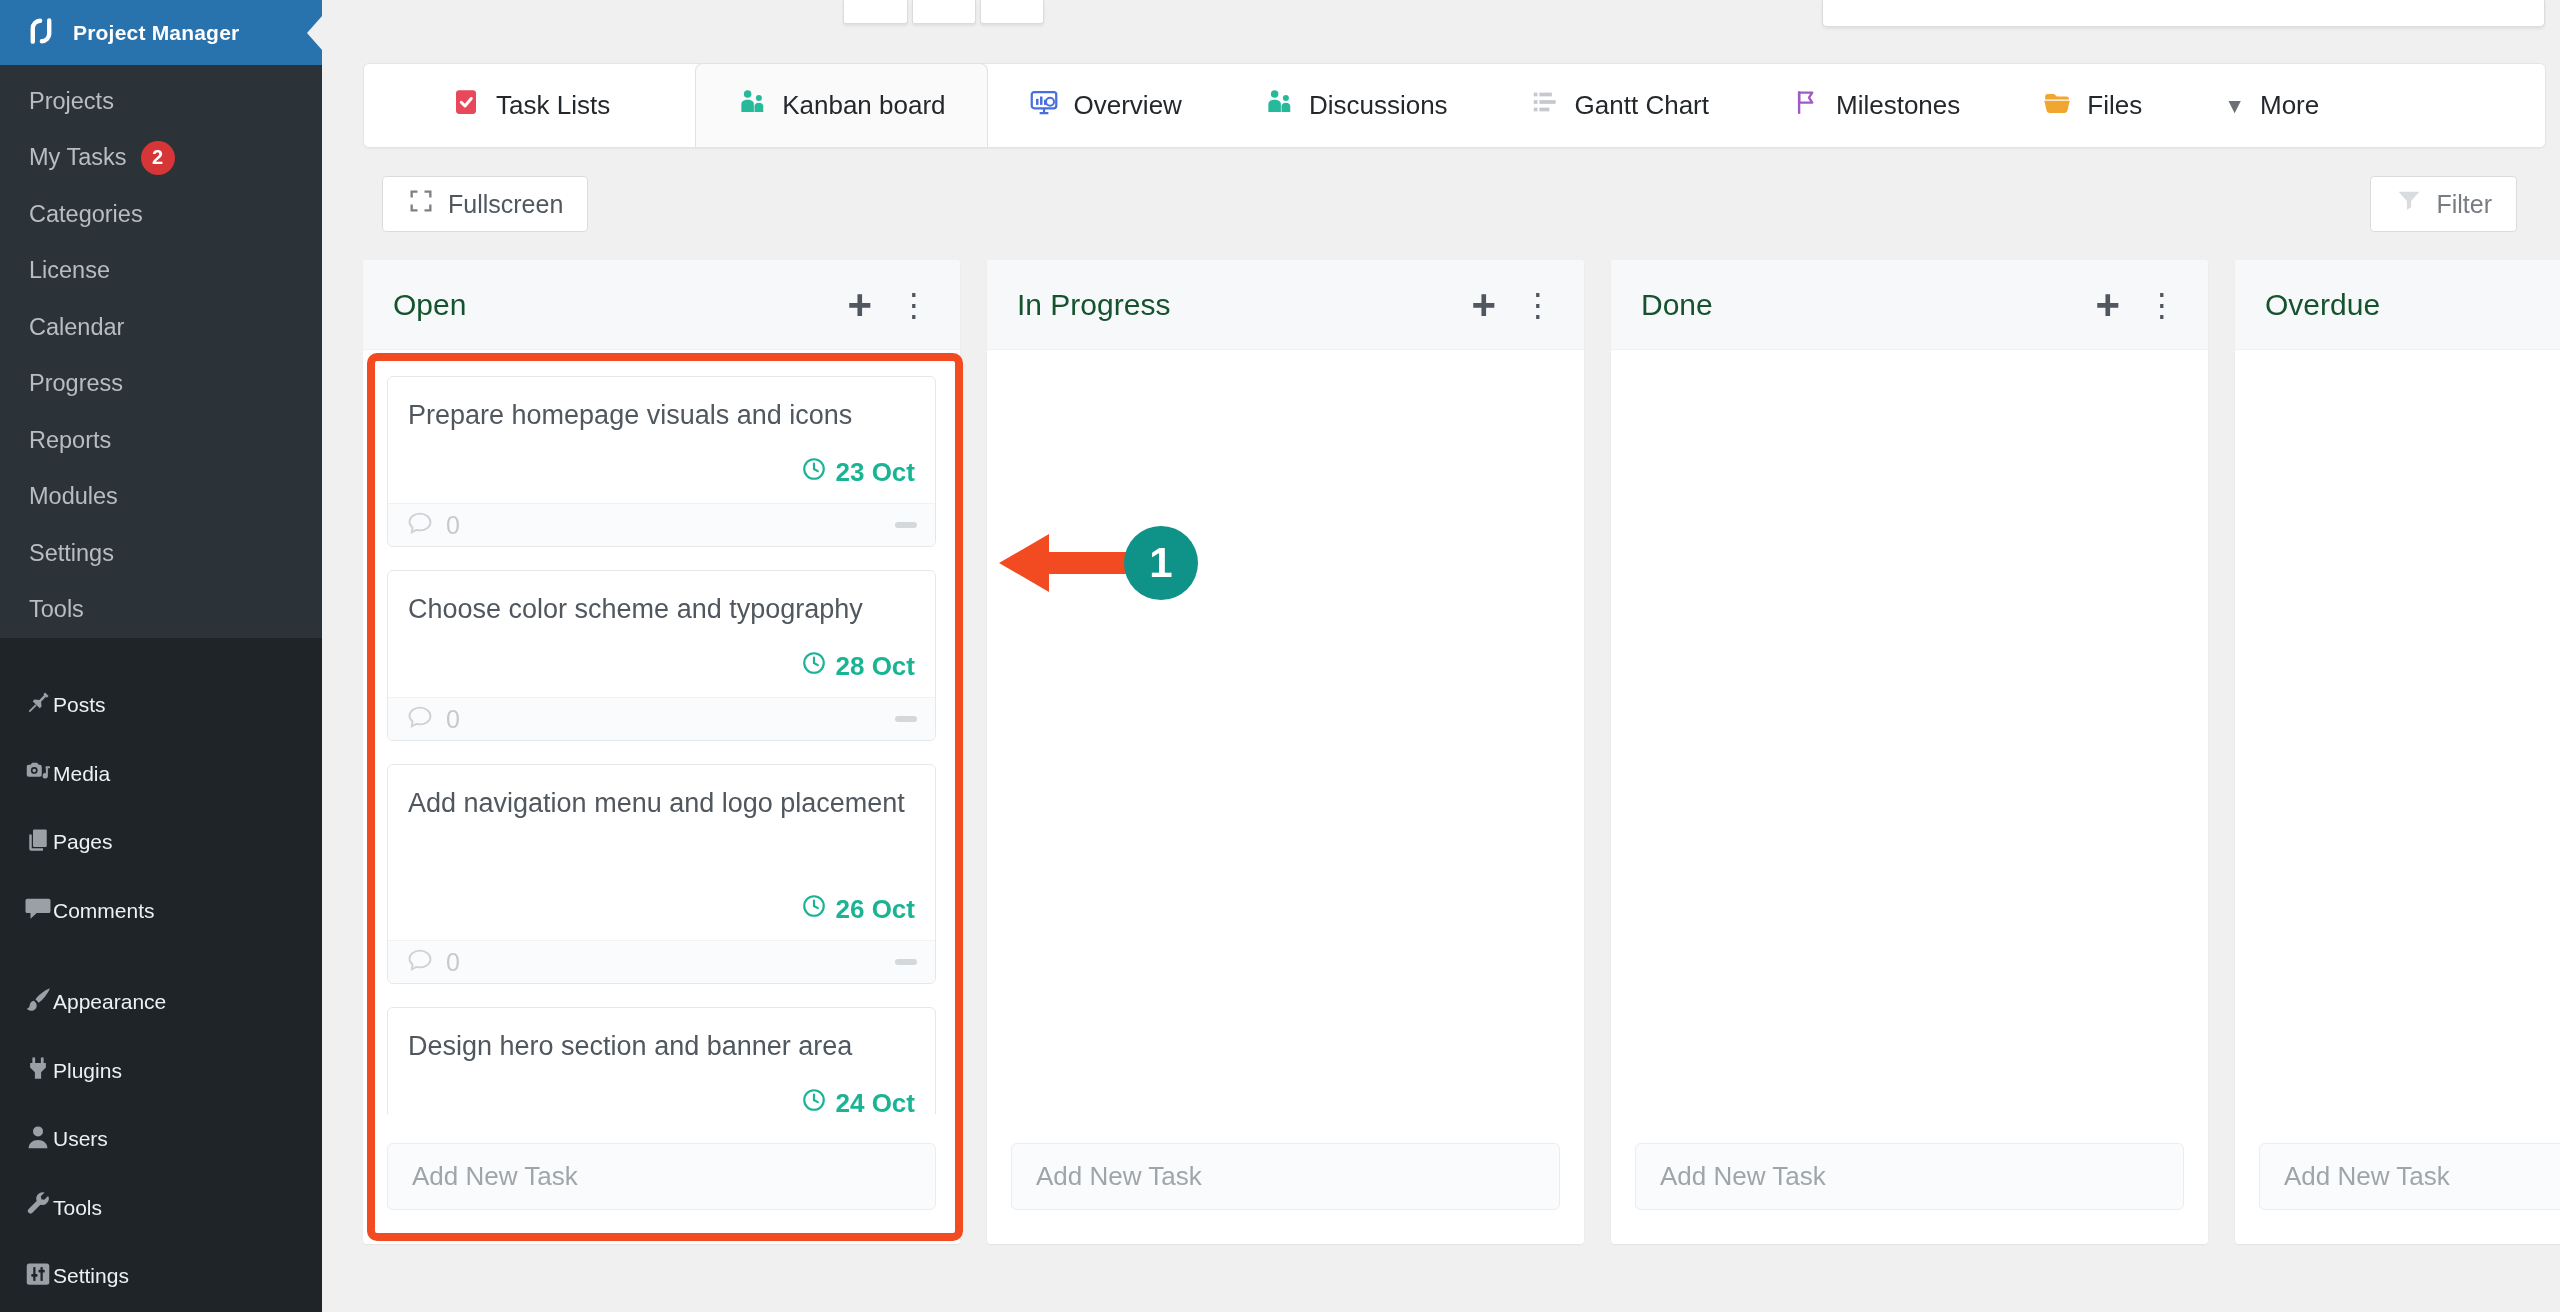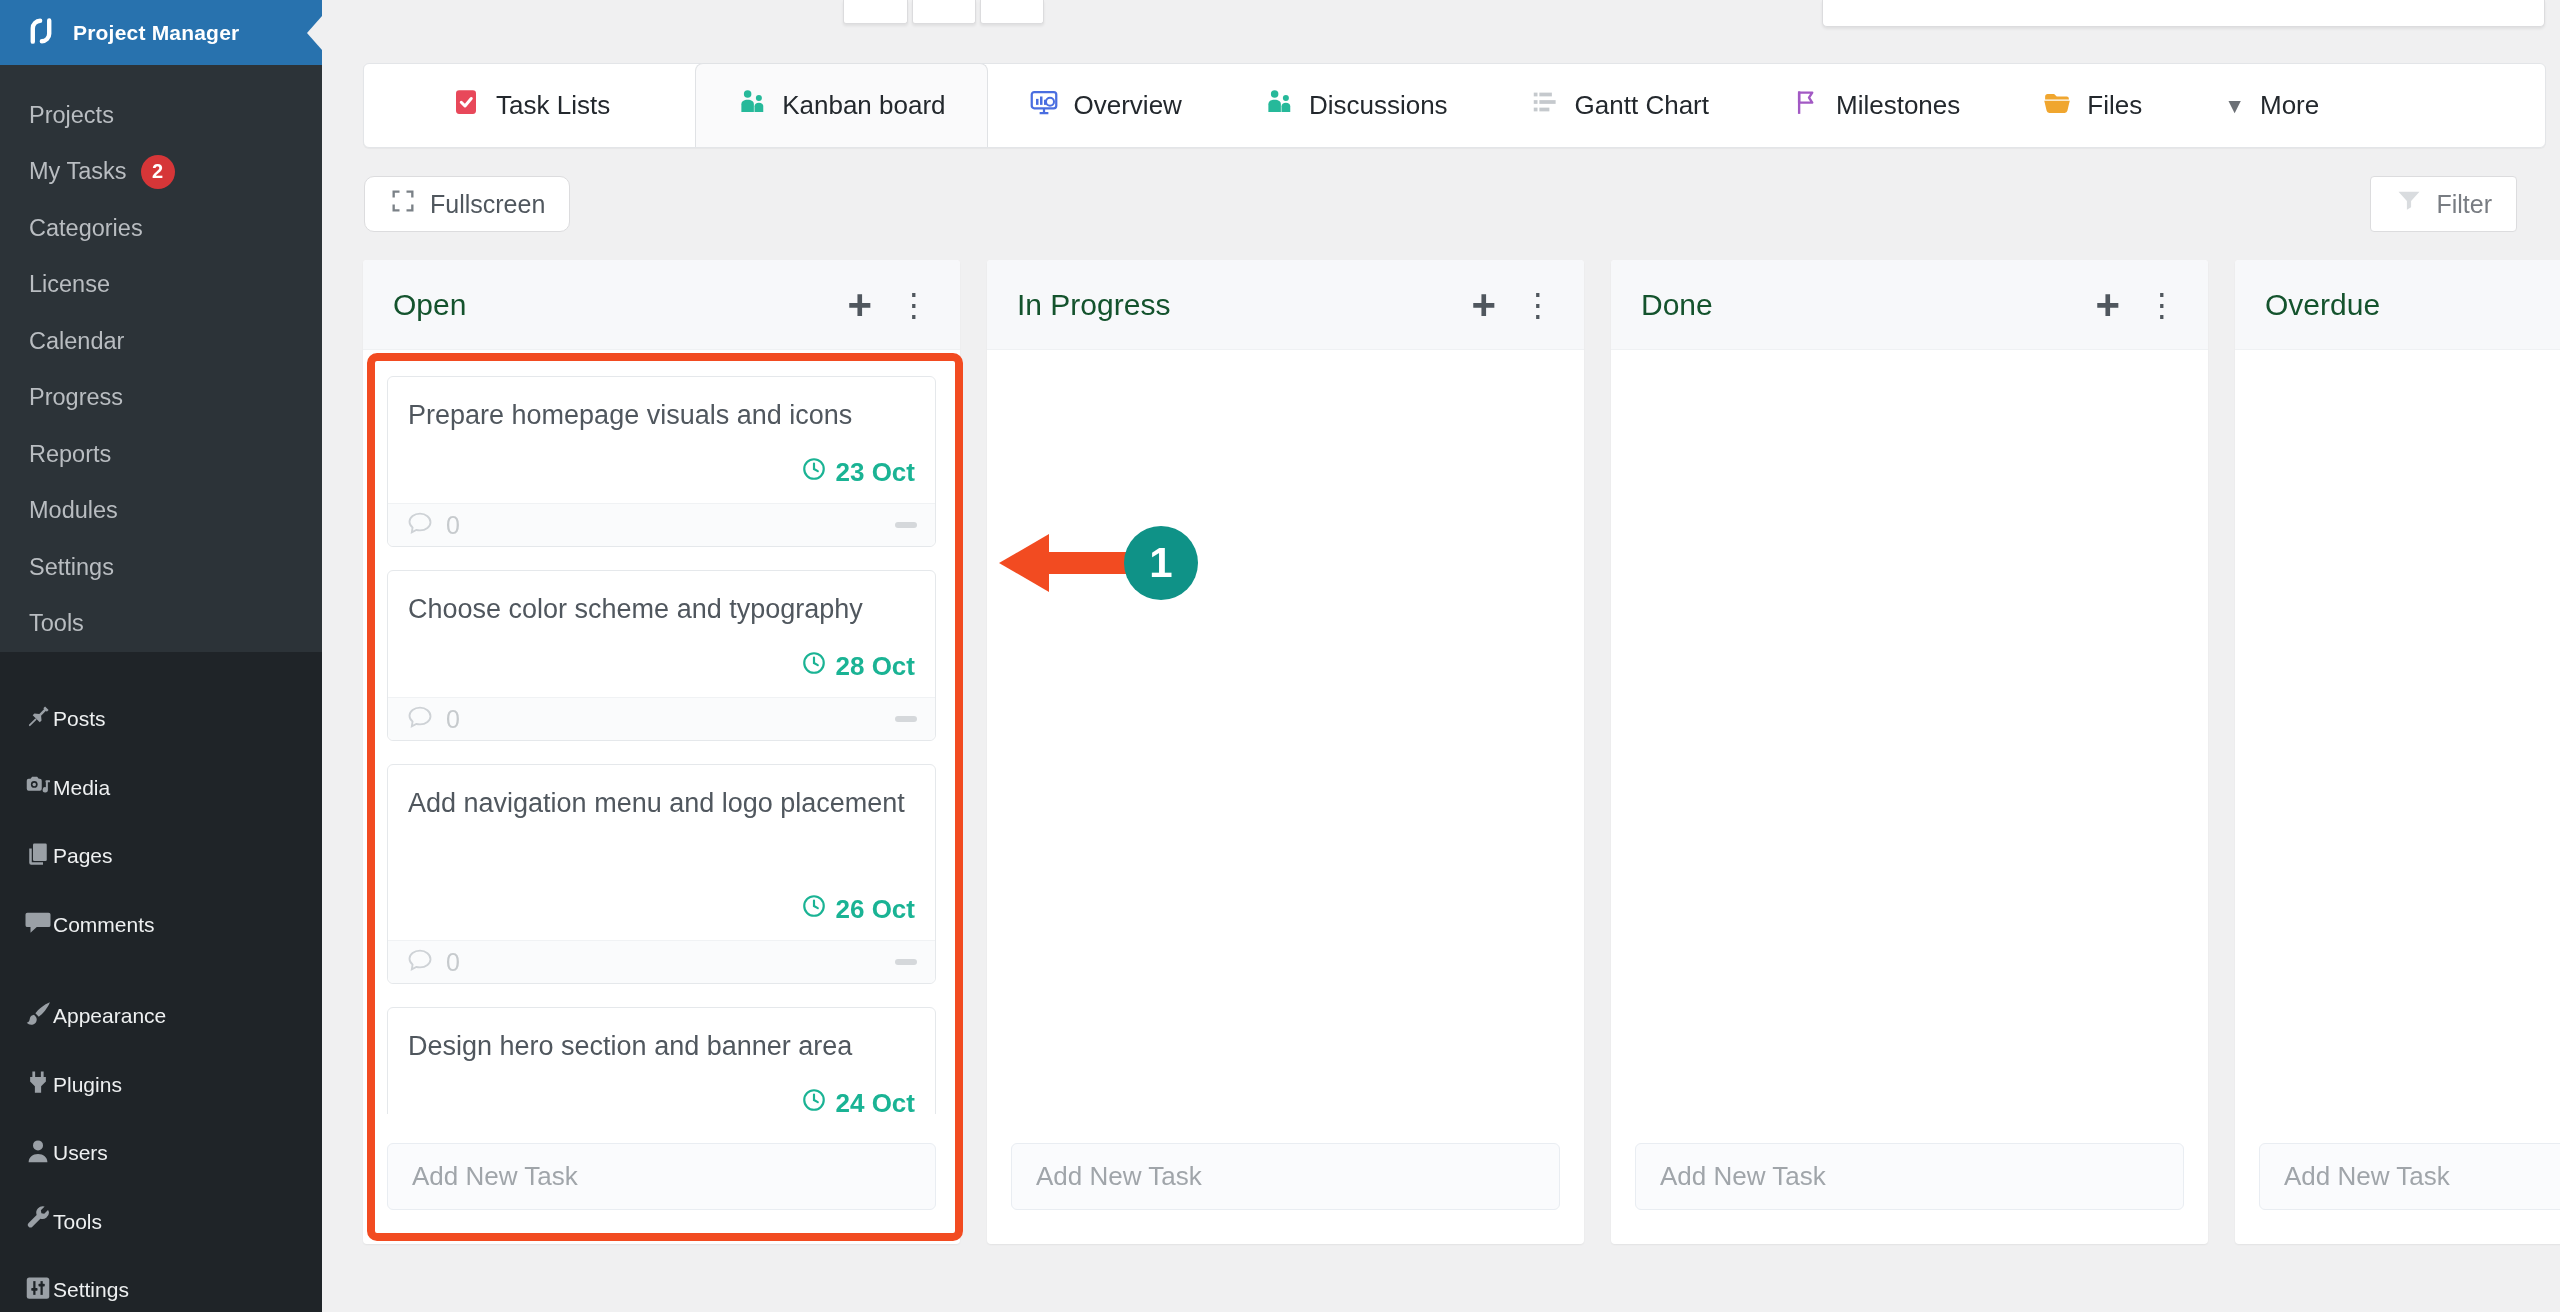--- a/index.html
+++ b/index.html
@@ -15,21 +15,21 @@
   .sb-header {
     height:65px; background:#2872ae; display:flex; align-items:center;
     padding-left:24px; gap:15px; position:relative;
   }
   .sb-header .brand { color:#fff; font-size:21px; font-weight:bold; letter-spacing:.2px; }
   .sb-notch {
     position:absolute; right:0; top:50%; transform:translateY(-50%);
     width:0; height:0; border-style:solid; border-color:transparent;
     border-width:17px 15px 17px 0; border-right-color:#f0f0f1;
   }
-  .pm-section { background:#2c3338; padding:22px 0 0; }
+  .pm-section { background:#2c3338; padding:8px 0 0; }
   .pm-item { height:56.5px; display:flex; align-items:center; padding-left:29px; color:#b9bdc1; font-size:23.5px; cursor:pointer; }
   .pm-badge {
     margin-left:14px; min-width:34px; height:34px; padding:0 6px; border-radius:17px;
     background:#d63638; color:#fff; font-size:20px; font-weight:bold;
     display:flex; align-items:center; justify-content:center;
   }
   .wp-section { margin-top:33px; }
   .wp-item { height:68.5px; display:flex; align-items:center; padding-left:23px; color:#eef0f1; font-size:21px; cursor:pointer; }
   .wp-item svg { flex:0 0 auto; }
   .wp-gap { margin-top:23px; }
@@ -50,21 +50,21 @@
     background:#fafafb; border:1px solid #e0e2e5; border-bottom:none;
     border-radius:8px 8px 0 0; margin-top:-1px;margin-left:44px;
   }
   .caret { color:#6c7076; font-size:21px; line-height:1; }
   
   .btn {
     position:absolute; top:176px; height:56px; background:#fff;
     border:1px solid #dcdcde; border-radius:4px; display:flex; align-items:center;
     gap:13px; padding:0 24px; font-size:25px; color:#50575e; cursor:pointer; z-index:4;
   }
-  .btn-fullscreen { left:364px;border-radius:10px; }
+  .btn-fullscreen { left:382px; }
   .btn-filter { right:43px; color:#787c82; }
   
   .board { position:absolute; left:363px; top:260px; display:flex; gap:27px; z-index:1; }
   .column {
     width:597px; height:984px; background:#fff; border-radius:4px;
     box-shadow:0 1px 2px rgba(0,0,0,.06); display:flex; flex-direction:column; flex:0 0 auto;
   }
   .col-header {
     height:90px; background:#f7f8fa; border-bottom:1px solid #eff1f3;
     border-radius:4px 4px 0 0; display:flex; align-items:center; padding:0 30px; gap:26px;

